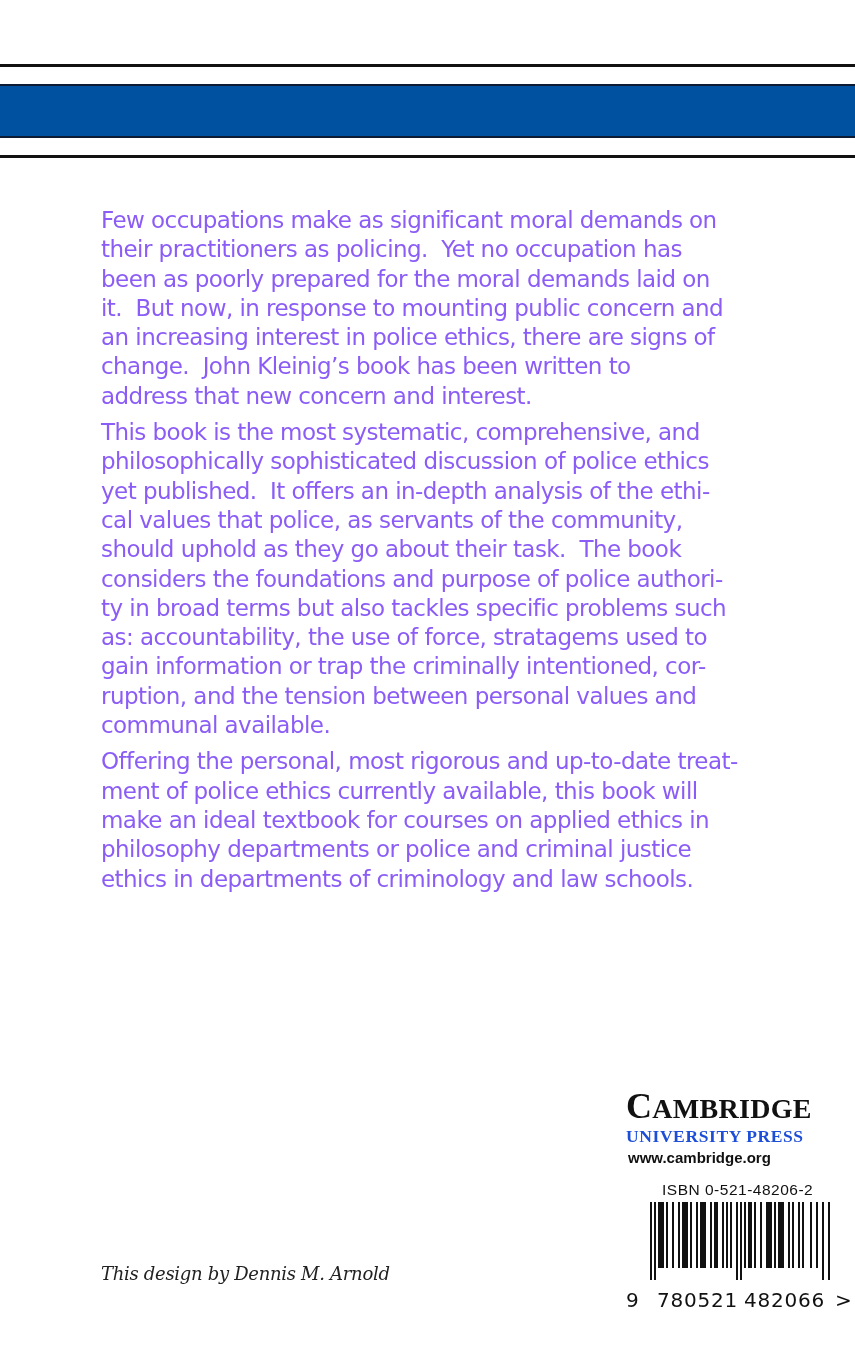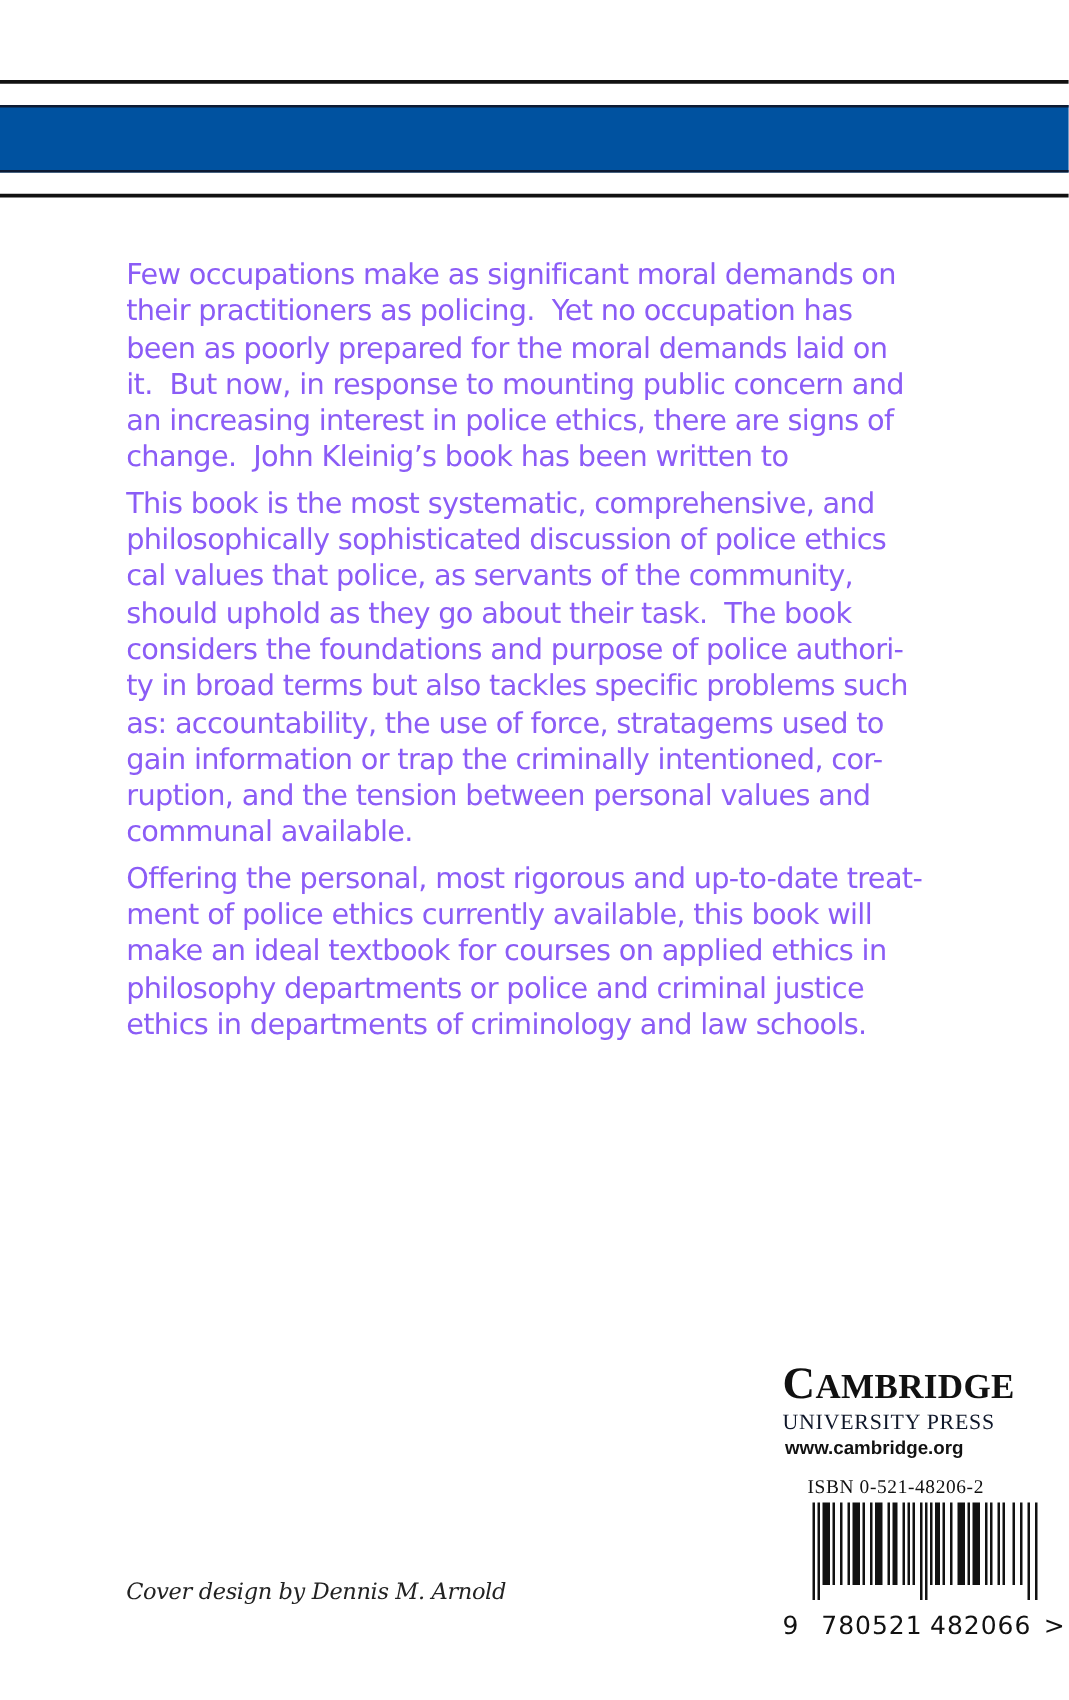--- a/index.html
+++ b/index.html
@@ -74,49 +74,49 @@
       font-weight: bold;
       font-size: 28px;
       letter-spacing: 0.3px;
       line-height: 32px;
       color: #111111;
       white-space: nowrap;
     }
     #pub-name .big { font-size: 36px; }
     #pub-sub {
       font-family: "Liberation Serif", serif;
-      font-weight: normal;
+      font-weight: bold;
       font-size: 17.5px;
       letter-spacing: 0.6px;
       line-height: 22px;
-      color: #0f172a;
+      color: #1d4ed8;
       white-space: nowrap;
     }
     #pub-url {
       font-family: "Liberation Sans", sans-serif;
       font-weight: bold;
       font-size: 15px;
       line-height: 22px;
       color: #111111;
       white-space: nowrap;
       margin-left: 2px;
     }
     #isbn-block {
       position: absolute;
       left: 626px;
       top: 1180px;
       width: 229px;
     }
     #isbn-text {
-      font-family: Liberation Serif, serif;
+      font-family: Liberation Sans, sans-serif;
       font-size: 15.5px;
       letter-spacing: 0.5px;
       color: #111111;
       white-space: nowrap;
-      margin-left: 20px;
+      margin-left: 36px;
       line-height: 20px;
     }
     #barcode {
       position: absolute;
       left: 22px;
       top: 22px;
       width: 184px;
       height: 78px;
     }
     #barcode .bar {
@@ -150,43 +150,45 @@
 <div id="rule-bottom" class="rule"></div>
 
 <div id="blurb">
   <p class="para">
     <span class="line">Few occupations make as significant moral demands on</span>
     <span class="line">their practitioners as policing.  Yet no occupation has</span>
     <span class="line">been as poorly prepared for the moral demands laid on</span>
     <span class="line">it.  But now, in response to mounting public concern and</span>
     <span class="line">an increasing interest in police ethics, there are signs of</span>
     <span class="line">change.  John Kleinig’s book has been written to</span>
+    <span class="line">address that new concern and interest.</span>
   </p>
   <p class="para">
     <span class="line">This book is the most systematic, comprehensive, and</span>
     <span class="line">philosophically sophisticated discussion of police ethics</span>
+    <span class="line">yet published.  It offers an in-depth analysis of the ethi-</span>
     <span class="line">cal values that police, as servants of the community,</span>
     <span class="line">should uphold as they go about their task.  The book</span>
     <span class="line">considers the foundations and purpose of police authori-</span>
     <span class="line">ty in broad terms but also tackles specific problems such</span>
     <span class="line">as: accountability, the use of force, stratagems used to</span>
     <span class="line">gain information or trap the criminally intentioned, cor-</span>
     <span class="line">ruption, and the tension between personal values and</span>
     <span class="line">communal available.</span>
   </p>
   <p class="para">
     <span class="line">Offering the personal, most rigorous and up-to-date treat-</span>
     <span class="line">ment of police ethics currently available, this book will</span>
     <span class="line">make an ideal textbook for courses on applied ethics in</span>
     <span class="line">philosophy departments or police and criminal justice</span>
     <span class="line">ethics in departments of criminology and law schools.</span>
   </p>
 </div>
 
-<div id="credit">Cover design by Dennis M. Arnold</div>
+<div id="credit">This design by Dennis M. Arnold</div>
 
 <div id="publisher">
   <div id="pub-name"><span class="big">C</span><span>AMBRIDGE</span></div>
   <div id="pub-sub">UNIVERSITY PRESS</div>
   <div id="pub-url">www.cambridge.org</div>
 </div>
 
 <div id="isbn-block">
   <div id="isbn-text">ISBN 0-521-48206-2</div>
   <div id="barcode">

